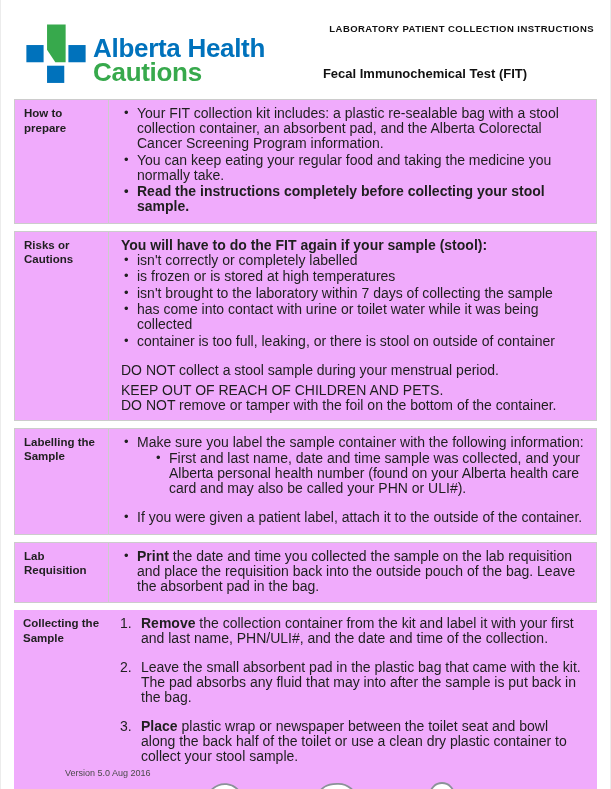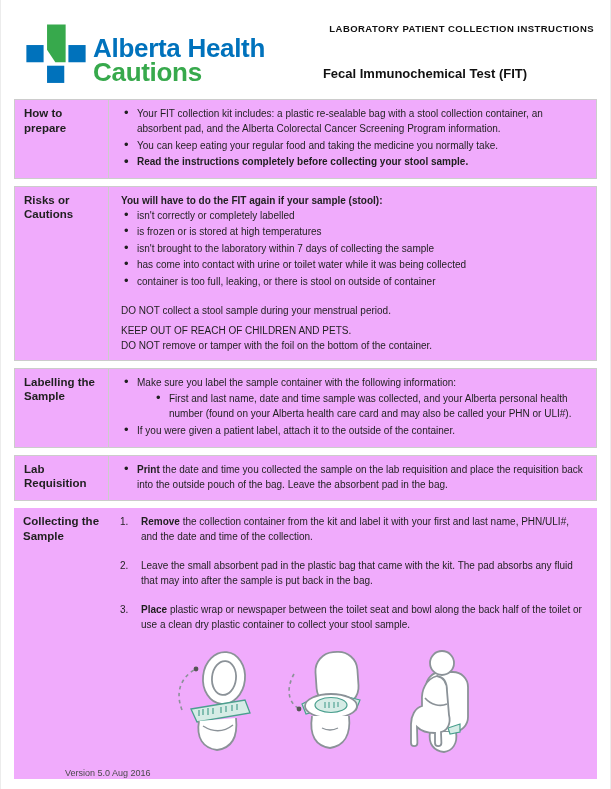--- a/index.html
+++ b/index.html
@@ -21,24 +21,24 @@
   .logo-line1{color:#0072bc;}
   .logo-line2{color:#37a94c;}
   .doc-type{position:absolute;top:23px;right:16px;font-size:9.5px;font-weight:bold;letter-spacing:0.45px;color:#111;}
   .doc-title{position:absolute;top:66px;left:298px;width:252px;text-align:center;font-size:13px;font-weight:bold;color:#111;}
   
   .doc-table{margin:0 13px;}
   .row{display:flex;border:1px solid #cccccc;margin-bottom:7px;background:#f0abfc;}
   .row.no-border{border:none;margin-top:0;}
   .label-cell{width:94px;flex:none;border-right:1px solid #cccccc;padding:6px 3px 6px 9px;font-size:11.5px;font-weight:bold;line-height:14.5px;box-sizing:border-box;}
   .row.no-border .label-cell{border-right:none;}
-  .content-cell{flex:1;padding:6px 10px 7px 6px;font-size:10px;line-height:15px;}
+  .content-cell{flex:1;padding:6px 10px 7px 6px;font-size:14px;line-height:15px;}
   .bullet{position:relative;padding-left:22px;margin-bottom:1.5px;}
   .bullet::before{content:"\2022";position:absolute;left:9px;top:-1px;font-size:13px;}
-  .sub-bullet{position:relative;padding-left:54px;margin-bottom:2px;}
+  .sub-bullet{position:relative;padding-left:54px;margin-bottom:14px;}
   .sub-bullet::before{content:"\2022";position:absolute;left:41px;top:-1px;font-size:13px;}
   .para{padding-left:6px;}
   .bold{font-weight:bold;}
   .gap-top{margin-top:14px;}
   .gap-small{margin-bottom:5px;}
   .num-item{display:flex;margin-bottom:14px;padding-left:6px;}
   .num{width:21px;flex:none;}
   .num-text{flex:1;padding-right:4px;}
   
   .illus-row{display:flex;gap:12px;margin:4px 0 12px 52px;}

